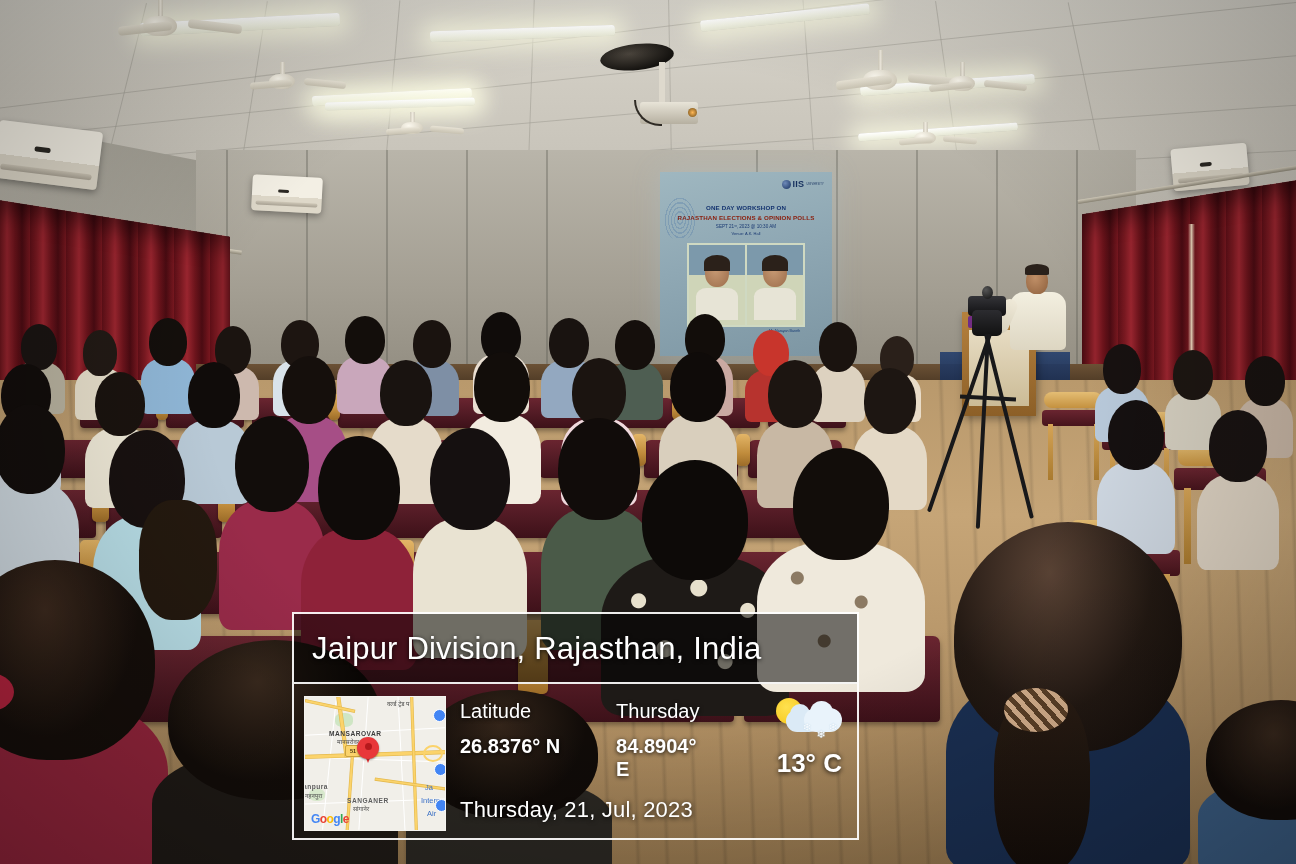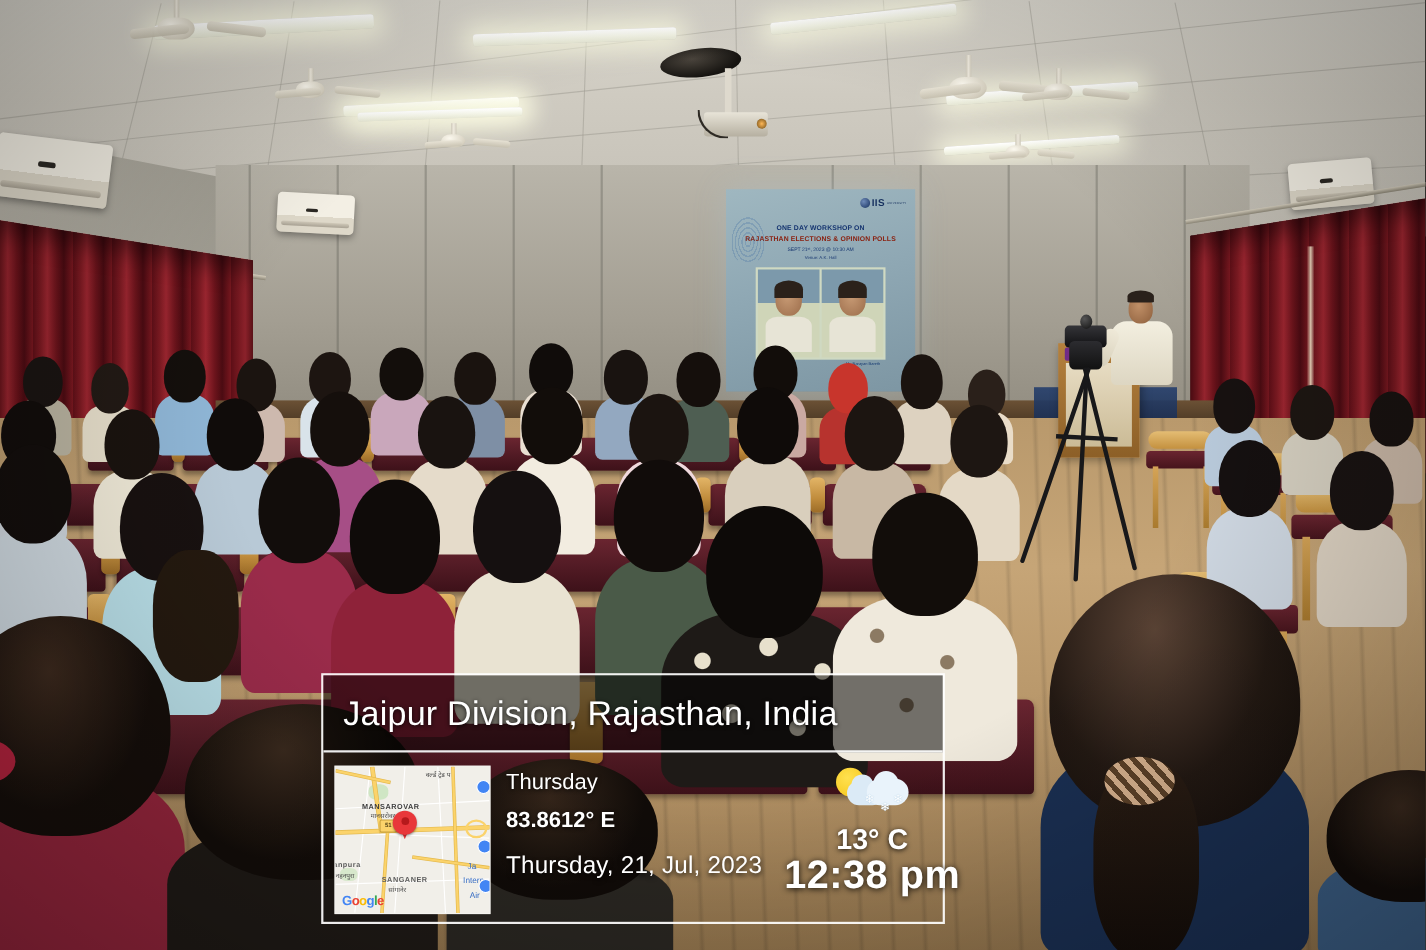--- a/index.html
+++ b/index.html
@@ -799,39 +799,42 @@
             <span class="dot"></span>
         </div>
 
         <div class="gwm">
           <span class="g1">G</span><span class="o1">o</span><span class="o2">o</span><span class="g2">g</span><span class="l1">l</span><span class="e1">e</span>
         </div>
       </div>
 
       <div class="coords">
         <div class="row1">
+          <div class="c-lat">
+            <div class="lab">Latitude</div>
+            <div class="val" style="margin-top:12px;">26.8376° N</div>
+          </div>
           <div>
             <div class="lab">Thursday</div>
-            <div class="val" style="margin-top:12px;">83.8612° E</div>
+            <div class="val" style="margin-top:12px;">84.8904° E</div>
           </div>
         </div>
         <div class="dt">Thursday, 21, Jul, 2023</div>
       </div>
 
       <div class="weather">
         <div class="wicon">
           <span class="sun"></span>
           <span class="cl1"></span>
           <span class="cl1b"></span>
           <span class="cl2"></span>
           <span class="cl2b"></span>
           <span class="flake" style="left:32px;top:26px;">❄</span>
           <span class="flake" style="left:46px;top:33px;">❄</span>
           <span class="flake" style="left:58px;top:26px;">❄</span>
         </div>
         <div class="temp">13° C</div>
-        <div class="time">12:38 pm</div>
       </div>
 
     </div>
   </div>
 
 </div>
 
 </body></html>

